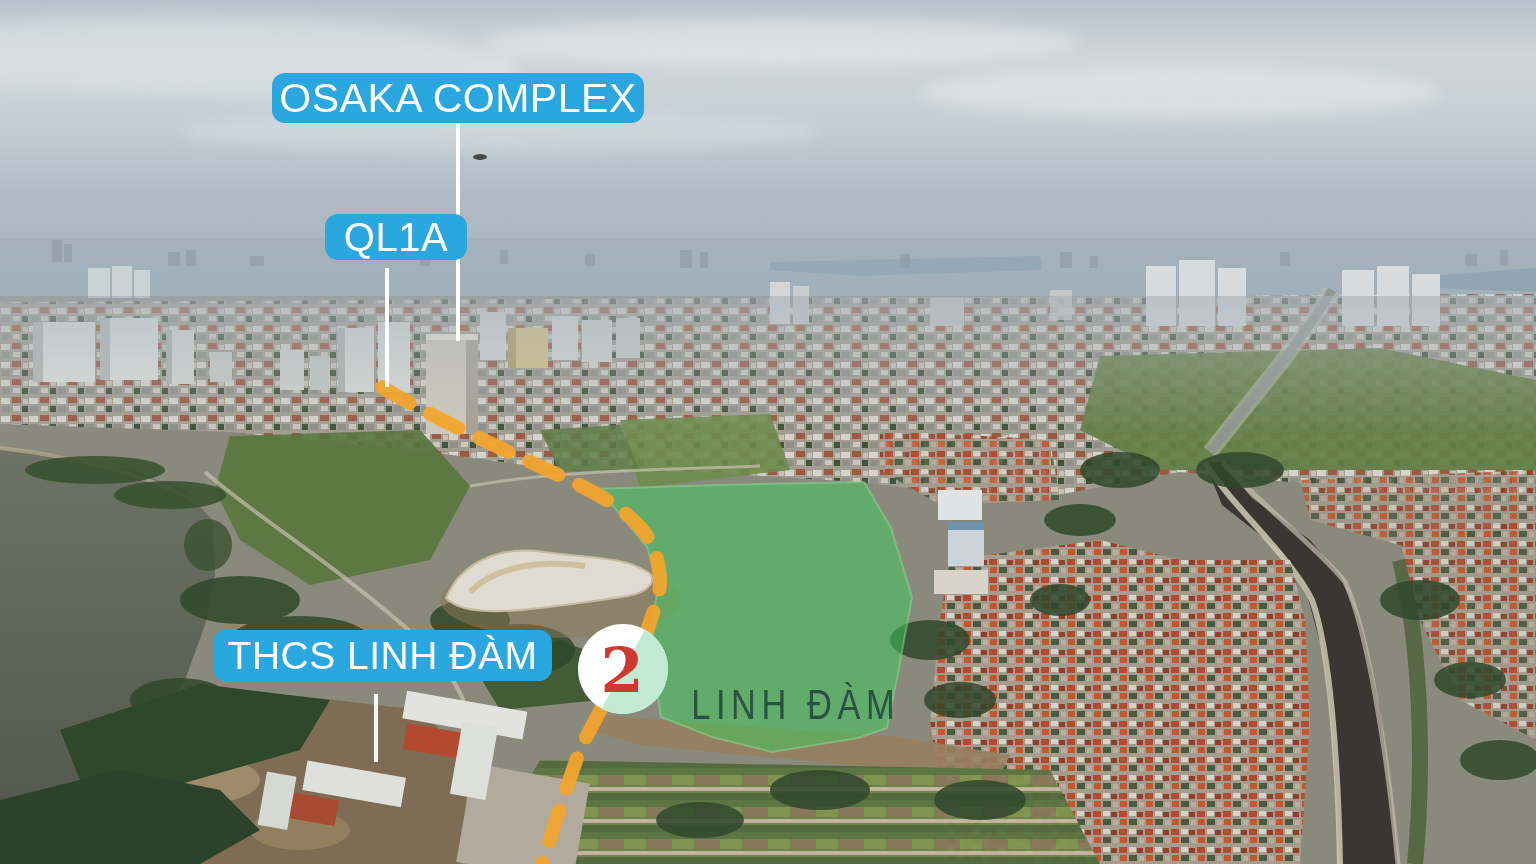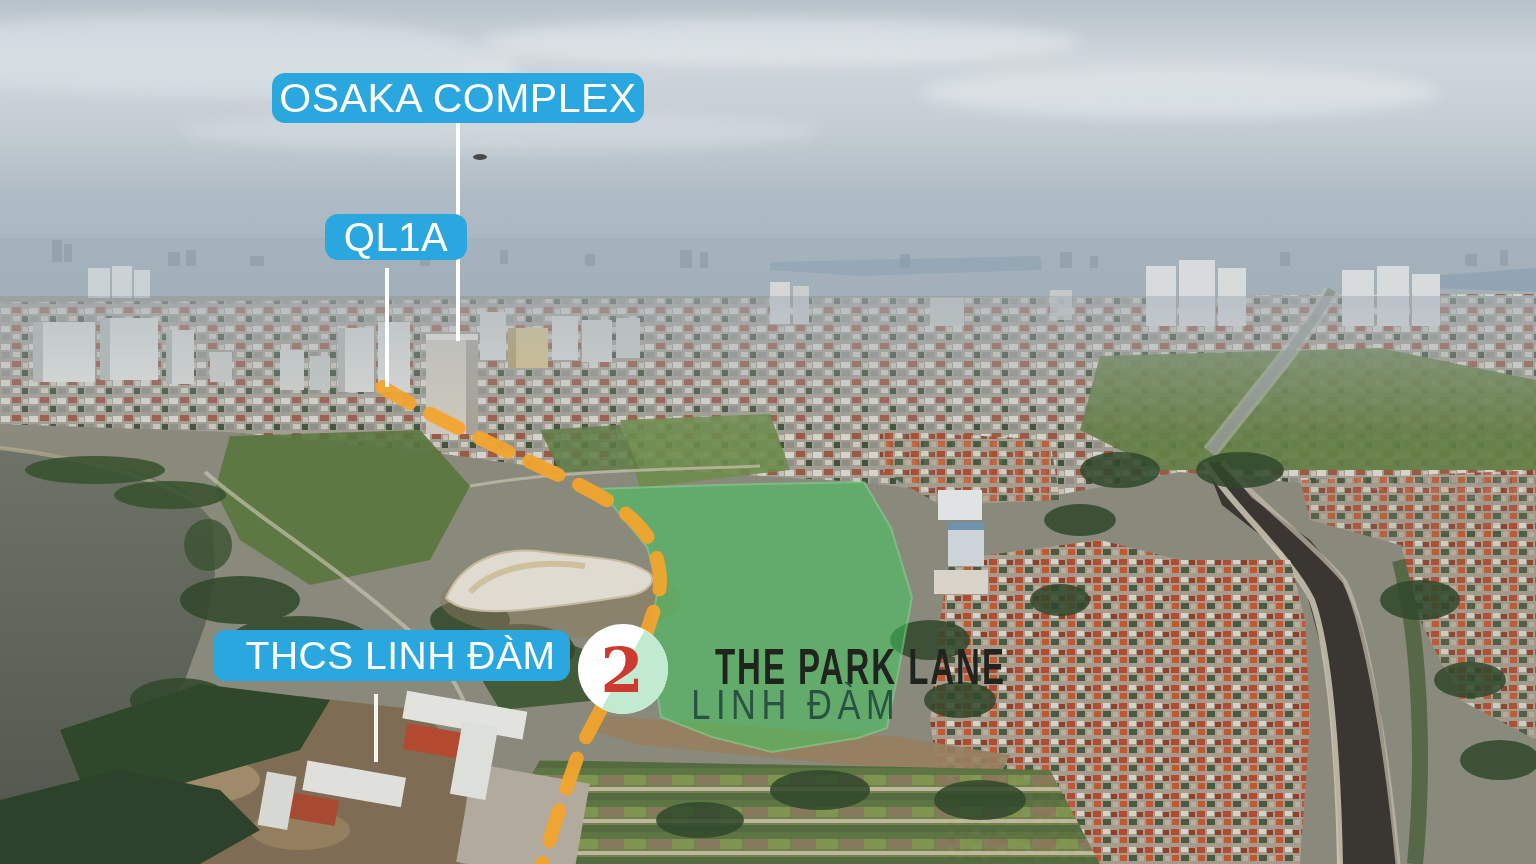--- a/index.html
+++ b/index.html
@@ -9,21 +9,21 @@
   }
   html,body{margin:0;padding:0;background:#222;}
   .stage{position:relative;width:1536px;height:864px;overflow:hidden;
          font-family:"Liberation Sans",sans-serif;}
   .stage svg{position:absolute;left:0;top:0;}
   .map-label{position:absolute;background:var(--label-bg);color:var(--label-text);
     display:flex;align-items:center;justify-content:center;
     font-family:"Liberation Sans",sans-serif;letter-spacing:.5px;border-radius:13px;}
   #label-osaka{left:272px;top:73px;width:372px;height:50px;font-size:41px;}
   #label-ql1a{left:325px;top:214px;width:142px;height:46px;font-size:40px;}
-  #label-thcs{left:213px;top:630px;width:339px;height:51px;font-size:39px;padding-left:18px;}
+  #label-thcs{left:213px;top:630px;width:339px;height:51px;font-size:39px;}
   .pointer{position:absolute;width:4px;background:#fff;}
   #pointer-osaka{left:456px;top:123px;height:218px;}
   #pointer-ql1a{left:385px;top:268px;height:119px;}
   .title-line{position:absolute;left:640px;width:312px;text-align:center;white-space:nowrap;}
   .title-line span{display:inline-block;transform-origin:50% 50%;}
   #project-title{top:638px;font-size:50px;font-weight:700;color:var(--title-col);}
   #project-title span{transform:scaleX(.66);letter-spacing:3px;}
   #project-subtitle{top:680px;font-size:43px;font-weight:400;color:var(--subtitle-col);}
   #project-subtitle span{transform:scaleX(.80);letter-spacing:7px;}
 </style>
@@ -281,19 +281,16 @@
     </g>
   </svg>
 
   <div class="pointer" id="pointer-osaka"></div>
   <div class="pointer" id="pointer-ql1a"></div>
 
   <div class="map-label" id="label-osaka">OSAKA COMPLEX</div>
   <div class="map-label" id="label-ql1a">QL1A</div>
   <div class="map-label" id="label-thcs">THCS LINH ĐÀM</div>
 
-  <div class="title-line" id="project-title">
-    <span>THE PARK LANE</span>
-  </div>
   <div class="title-line" id="project-subtitle">
     <span>LINH ĐÀM</span>
   </div>
 </div>
 
 </body></html>

